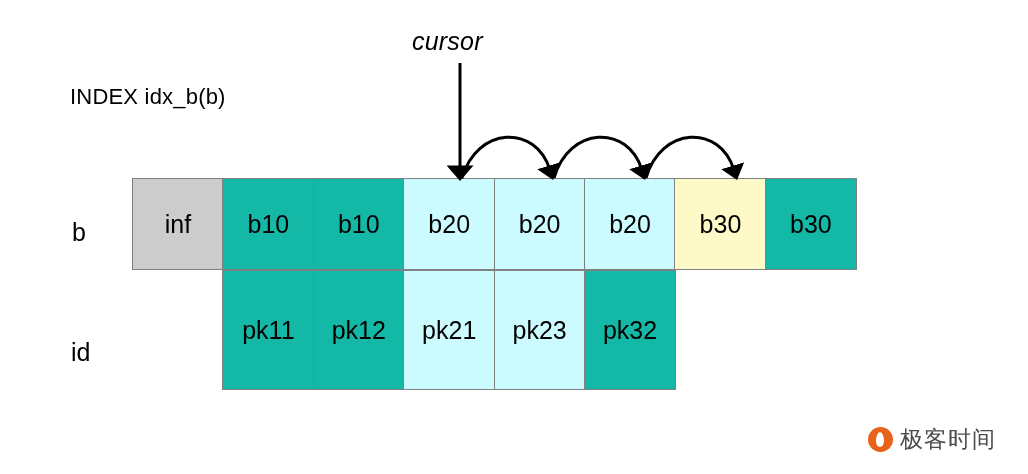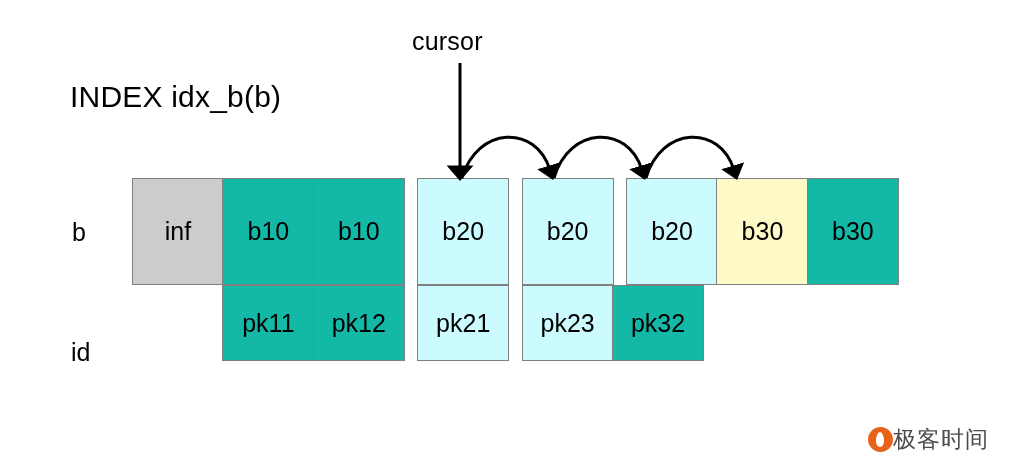--- a/index.html
+++ b/index.html
@@ -18,26 +18,27 @@
 
   
   #cursor-label {
     position: absolute;
     left: 412px;
     top: 26px;
     font-size: 25px;
     line-height: 30px;
     letter-spacing: 0.2px;
     white-space: nowrap;
+    font-style: italic;
   }
   #index-label {
     position: absolute;
     left: 70px;
     top: 82px;
-    font-size: 30px;
+    font-size: 22px;
     line-height: 30px;
     letter-spacing: 0.2px;
     white-space: nowrap;
   }
 
   
   .row-label {
     position: absolute;
     font-size: 25px;
     line-height: 28px;
@@ -71,38 +72,38 @@
     box-sizing: border-box;
     border: 1.6px solid #808080;
     display: flex;
     align-items: center;
     justify-content: center;
     font-size: 25px;
     line-height: 1;
     background: #14b8a6;
     margin-right: -1.6px;
   }
-  .grid-row.row-b .cell { height: 107px; }
-  .grid-row.row-id .cell { height: 76px; }
+  .grid-row.row-b .cell { height: 92px; }
+  .grid-row.row-id .cell { height: 120px; }
   .cell.spacer {
     border: none;
     background: transparent;
   }
   .cell.gray   { background: #cccccc; }
-  .cell.cyan   { background: #ccfbff; margin-left: 14px; }
+  .cell.cyan   { background: #ccfbff; }
   .cell.yellow { background: #fdfac7; }
 
   
   #brand {
     position: absolute;
     left: 868px;
     top: 424px;
     display: flex;
     align-items: center;
-    gap: 0;
+    gap: 7px;
   }
   #brand-mark {
     width: 25px;
     height: 25px;
     border-radius: 50%;
     background: #e8631a;
     position: relative;
     flex: none;
   }
   #brand-mark::after {

